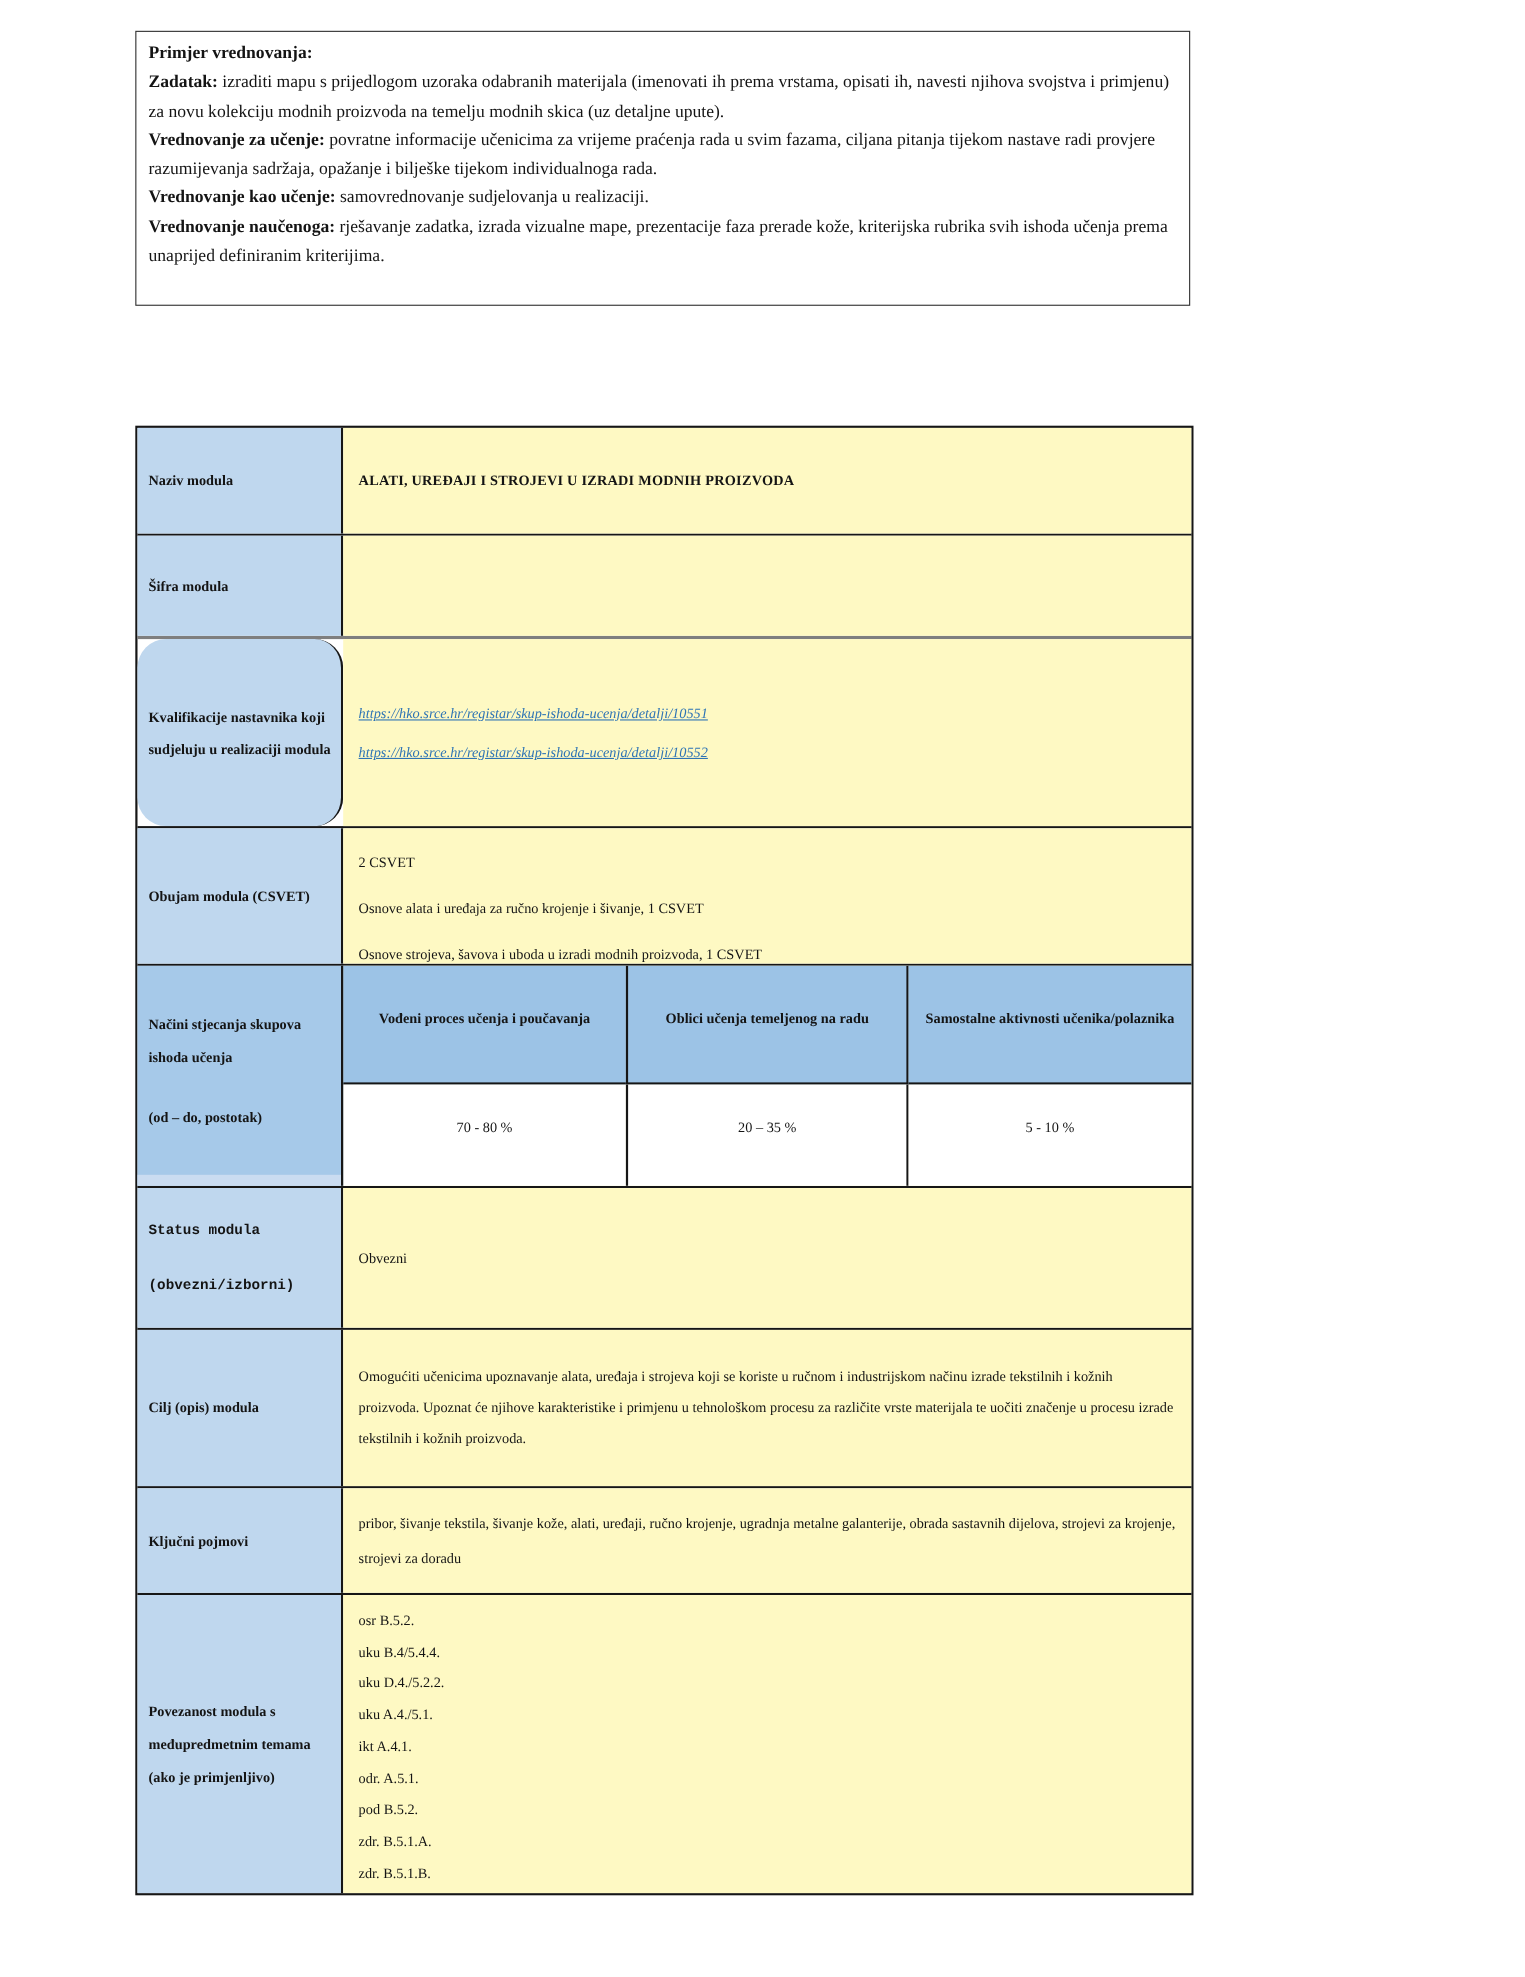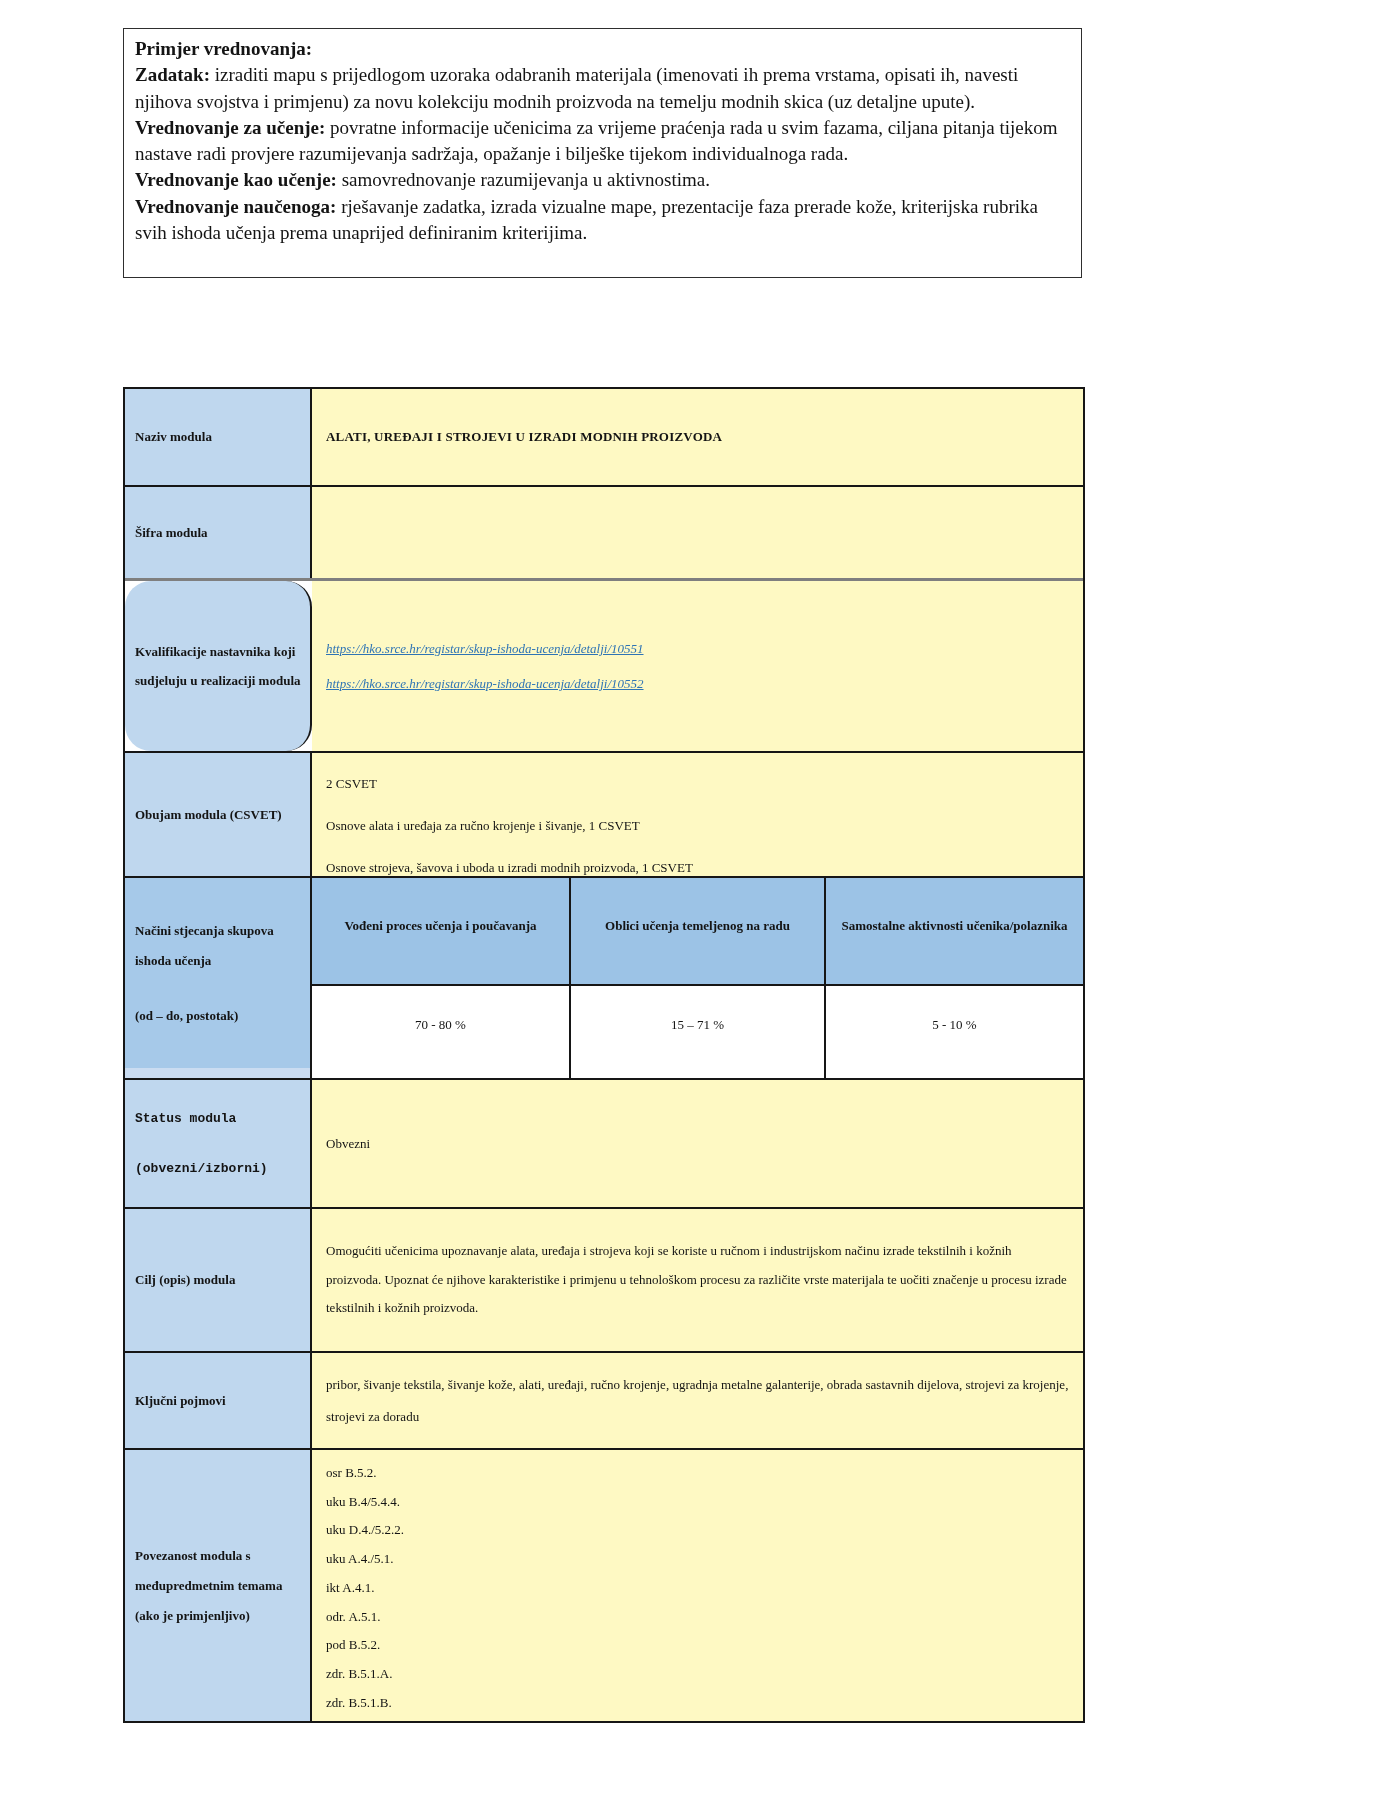--- a/index.html
+++ b/index.html
@@ -9,21 +9,21 @@
     background:#ffffff;
     font-family:"Liberation Serif","DejaVu Serif",serif;
     color:#141414;
   }
   
   .intro-box{
     position:absolute;left:123px;top:28px;width:959px;height:250px;
     border:1.5px solid #2e2e2e;
     box-sizing:border-box;
     padding:7px 11px 16px 11px;
-    font-size:19px;line-height:26.3px;
+    font-size:16px;line-height:26.3px;
   }
   .intro-box p{margin:0;}
   .intro-box b{font-weight:bold;}
   
   .tbl{
     position:absolute;left:123px;top:387px;width:962px;
     border:2px solid #161616;
     box-sizing:border-box;
     font-size:13px;
   }
@@ -90,21 +90,21 @@
 </style>
 </head>
 <body>
 
 <div class="page">
 
   <div class="intro-box">
     <p><b>Primjer vrednovanja:</b><span></span></p>
     <p><b>Zadatak:</b><span> izraditi mapu s prijedlogom uzoraka odabranih materijala (imenovati ih prema vrstama, opisati ih, navesti njihova svojstva i primjenu) za novu kolekciju modnih proizvoda na temelju modnih skica (uz detaljne upute).</span></p>
     <p><b>Vrednovanje za učenje:</b><span> povratne informacije učenicima za vrijeme praćenja rada u svim fazama, ciljana pitanja tijekom nastave radi provjere razumijevanja sadržaja, opažanje i bilješke tijekom individualnoga rada.</span></p>
-    <p><b>Vrednovanje kao učenje:</b><span> samovrednovanje razumijevanja u aktivnostima.</span></p>
+    <p><b>Vrednovanje kao učenje:</b><span> samovrednovanje sudjelovanja u realizaciji.</span></p>
     <p><b>Vrednovanje naučenoga:</b><span> rješavanje zadatka, izrada vizualne mape, prezentacije faza prerade kože, kriterijska rubrika svih ishoda učenja prema unaprijed definiranim kriterijima.</span></p>
   </div>
 
   <div class="tbl">
 
     <div class="row r-naziv">
       <div class="lbl">Naziv modula</div>
       <div class="val naziv-val">
         <p>ALATI, UREĐAJI I STROJEVI U IZRADI MODNIH PROIZVODA</p>
       </div>
@@ -139,21 +139,21 @@
         <p class="main">Načini stjecanja skupova ishoda učenja</p>
         <p class="sub">(od – do, postotak)</p>
         <div class="nacini-strip"></div>
       </div>
       <div class="val nacini-val">
         <div class="nacini-grid">
           <div class="ncell nhead">Vođeni proces učenja i poučavanja</div>
           <div class="ncell nhead mid">Oblici učenja temeljenog na radu</div>
           <div class="ncell nhead">Samostalne aktivnosti učenika/polaznika</div>
           <div class="ncell nval">70 - 80 %</div>
-          <div class="ncell nval mid">15 – 71 %</div>
+          <div class="ncell nval mid">20 – 35 %</div>
           <div class="ncell nval">5 - 10 %</div>
         </div>
       </div>
     </div>
 
     <div class="row r-status">
       <div class="lbl status-lbl">
         <p>Status modula</p>
         <p>(obvezni/izborni)</p>
       </div>

